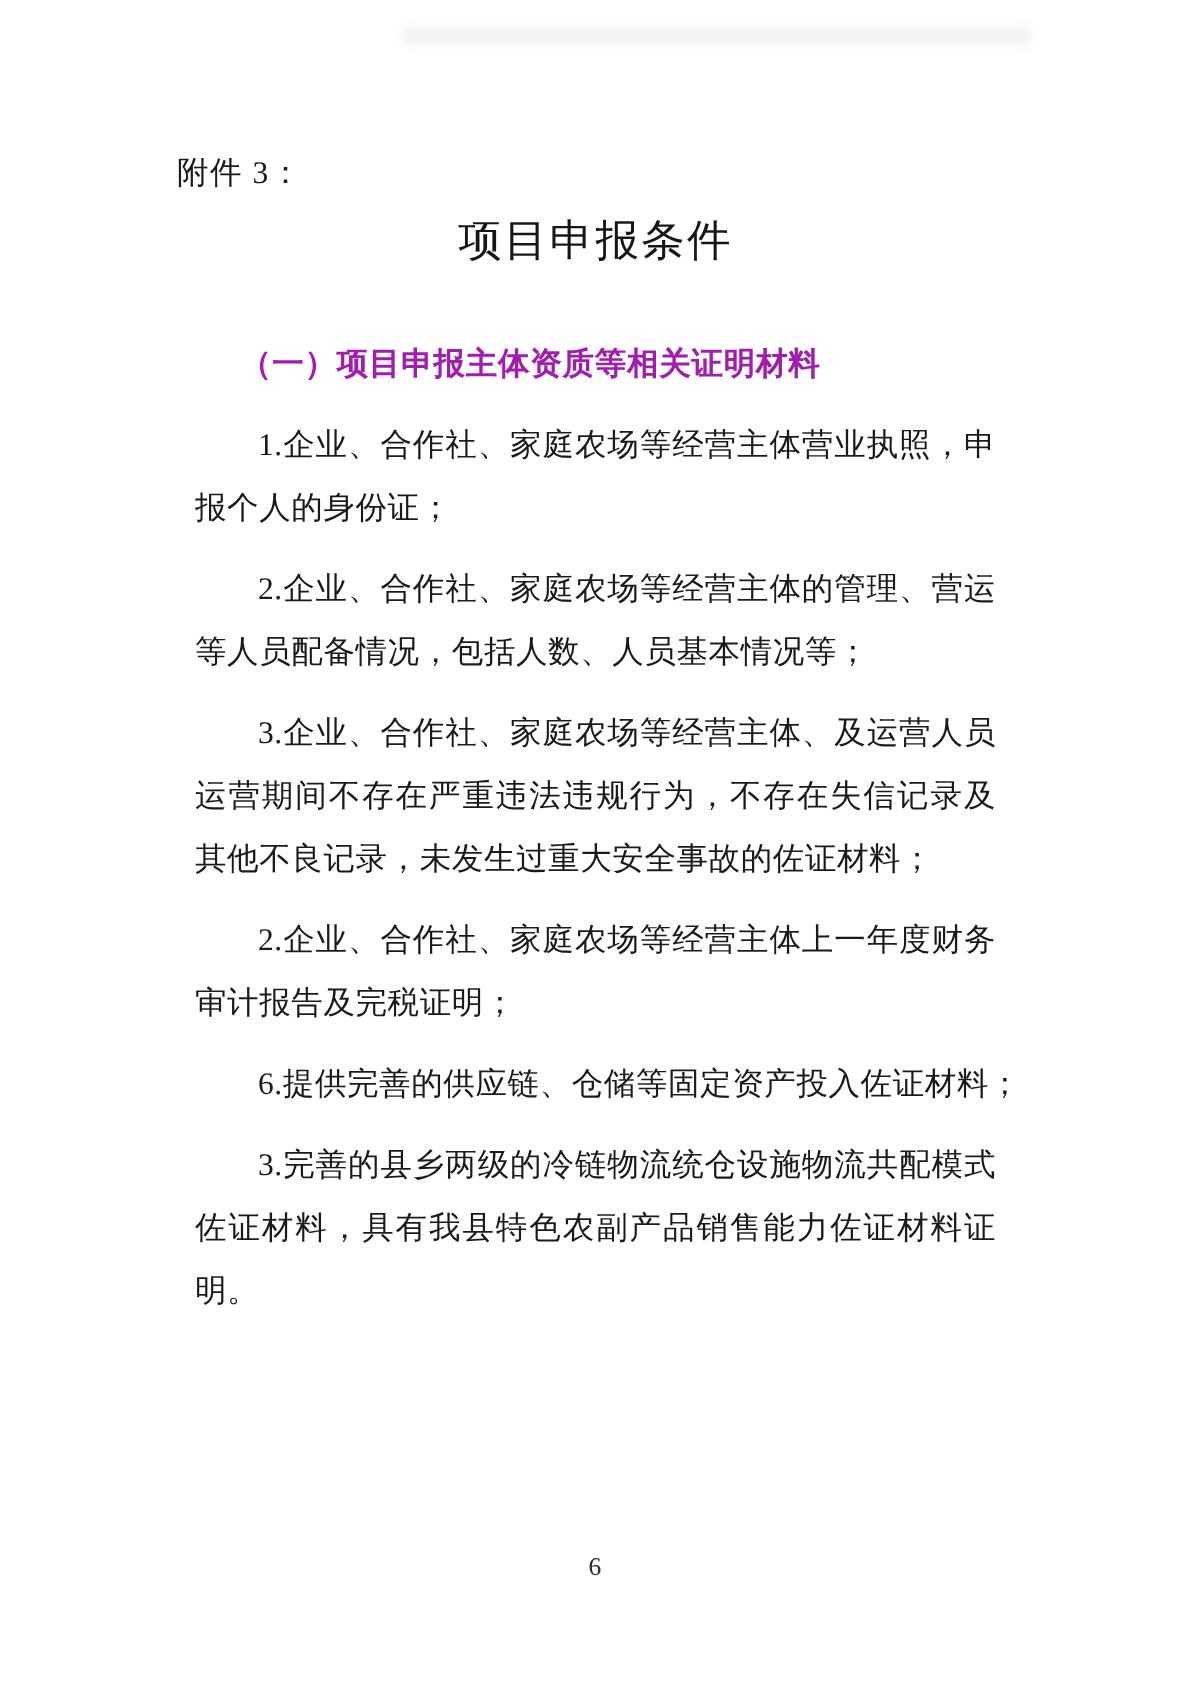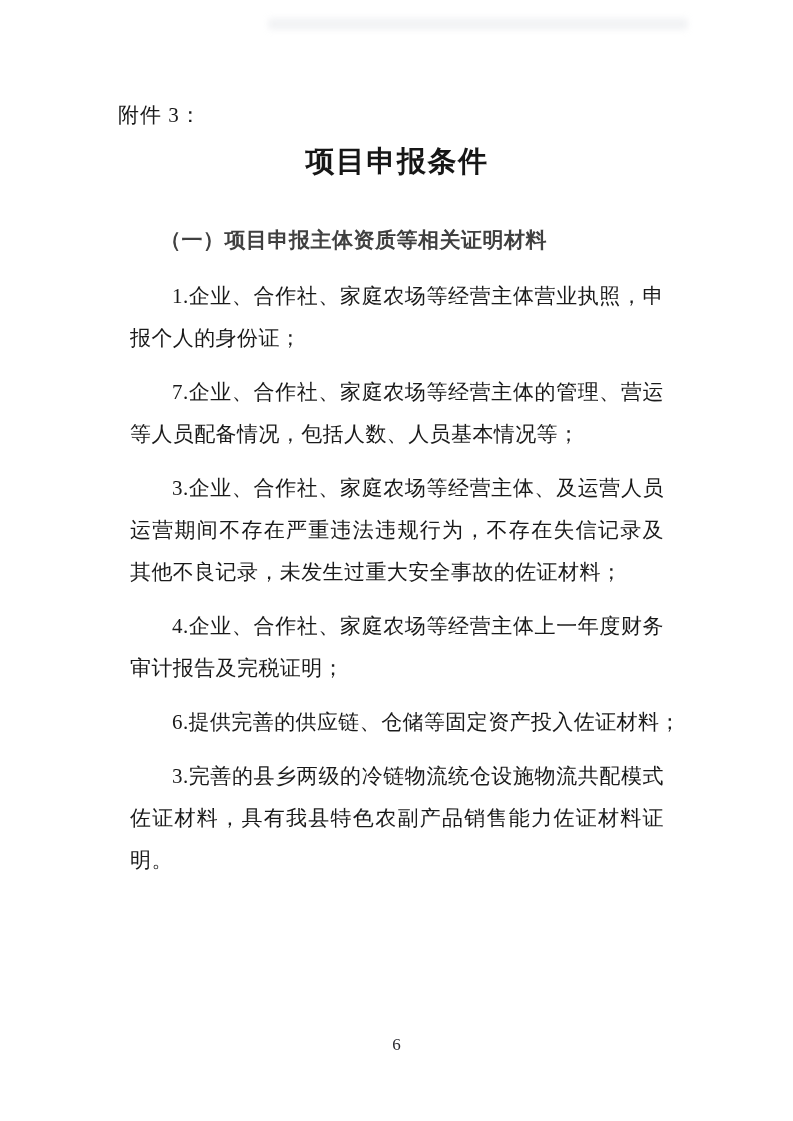--- a/index.html
+++ b/index.html
@@ -36,35 +36,35 @@
     margin-top: 99px;
     font-size: 21px;
     line-height: 32px;
     letter-spacing: 1px;
     font-family: "Liberation Serif", "DejaVu Serif", serif;
   }
   .doc-title {
     margin: 9px 0 0 0;
     font-size: 29px;
     line-height: 42px;
-    font-weight: 700;
+    font-weight: 400;
     text-align: center;
     letter-spacing: 1.5px;
     font-family: "Liberation Sans", "DejaVu Sans", sans-serif;
     color: #161616;
   }
   .section-heading {
     margin: 0;
     font-size: 21px;
     line-height: 42px;
     font-weight: 700;
     text-indent: 42px;
     letter-spacing: 0.5px;
-    font-family: Liberation Mono, monospace;
-    color: #404040;
+    font-family: Liberation Serif, serif;
+    color: #a21caf;
   }
   .section-heading.first {
     margin-top: 39px;
   }
   .para {
     margin: 12px;
     font-size: 21px;
     line-height: 42px;
     text-indent: 42px;
     letter-spacing: 0.4px;
@@ -97,25 +97,25 @@
   <div class="text-block">
 
     <div class="attachment-label">附件 3：</div>
 
     <h1 class="doc-title">项目申报条件</h1>
 
     <h2 class="section-heading first">（一）项目申报主体资质等相关证明材料</h2>
 
     <p class="para">1.企业、合作社、家庭农场等经营主体营业执照，申报个人的身份证；</p>
 
-    <p class="para">7.企业、合作社、家庭农场等经营主体的管理、营运等人员配备情况，包括人数、人员基本情况等；</p>
+    <p class="para">2.企业、合作社、家庭农场等经营主体的管理、营运等人员配备情况，包括人数、人员基本情况等；</p>
 
     <p class="para">3.企业、合作社、家庭农场等经营主体、及运营人员运营期间不存在严重违法违规行为，不存在失信记录及其他不良记录，未发生过重大安全事故的佐证材料；</p>
 
-    <p class="para">4.企业、合作社、家庭农场等经营主体上一年度财务审计报告及完税证明；</p>
+    <p class="para">2.企业、合作社、家庭农场等经营主体上一年度财务审计报告及完税证明；</p>
 
 
 
     <p class="para single-line">6.提供完善的供应链、仓储等固定资产投入佐证材料；</p>
 
 
     <p class="para">3.完善的县乡两级的冷链物流统仓设施物流共配模式佐证材料，具有我县特色农副产品销售能力佐证材料证明。</p>
 
   </div>
 

